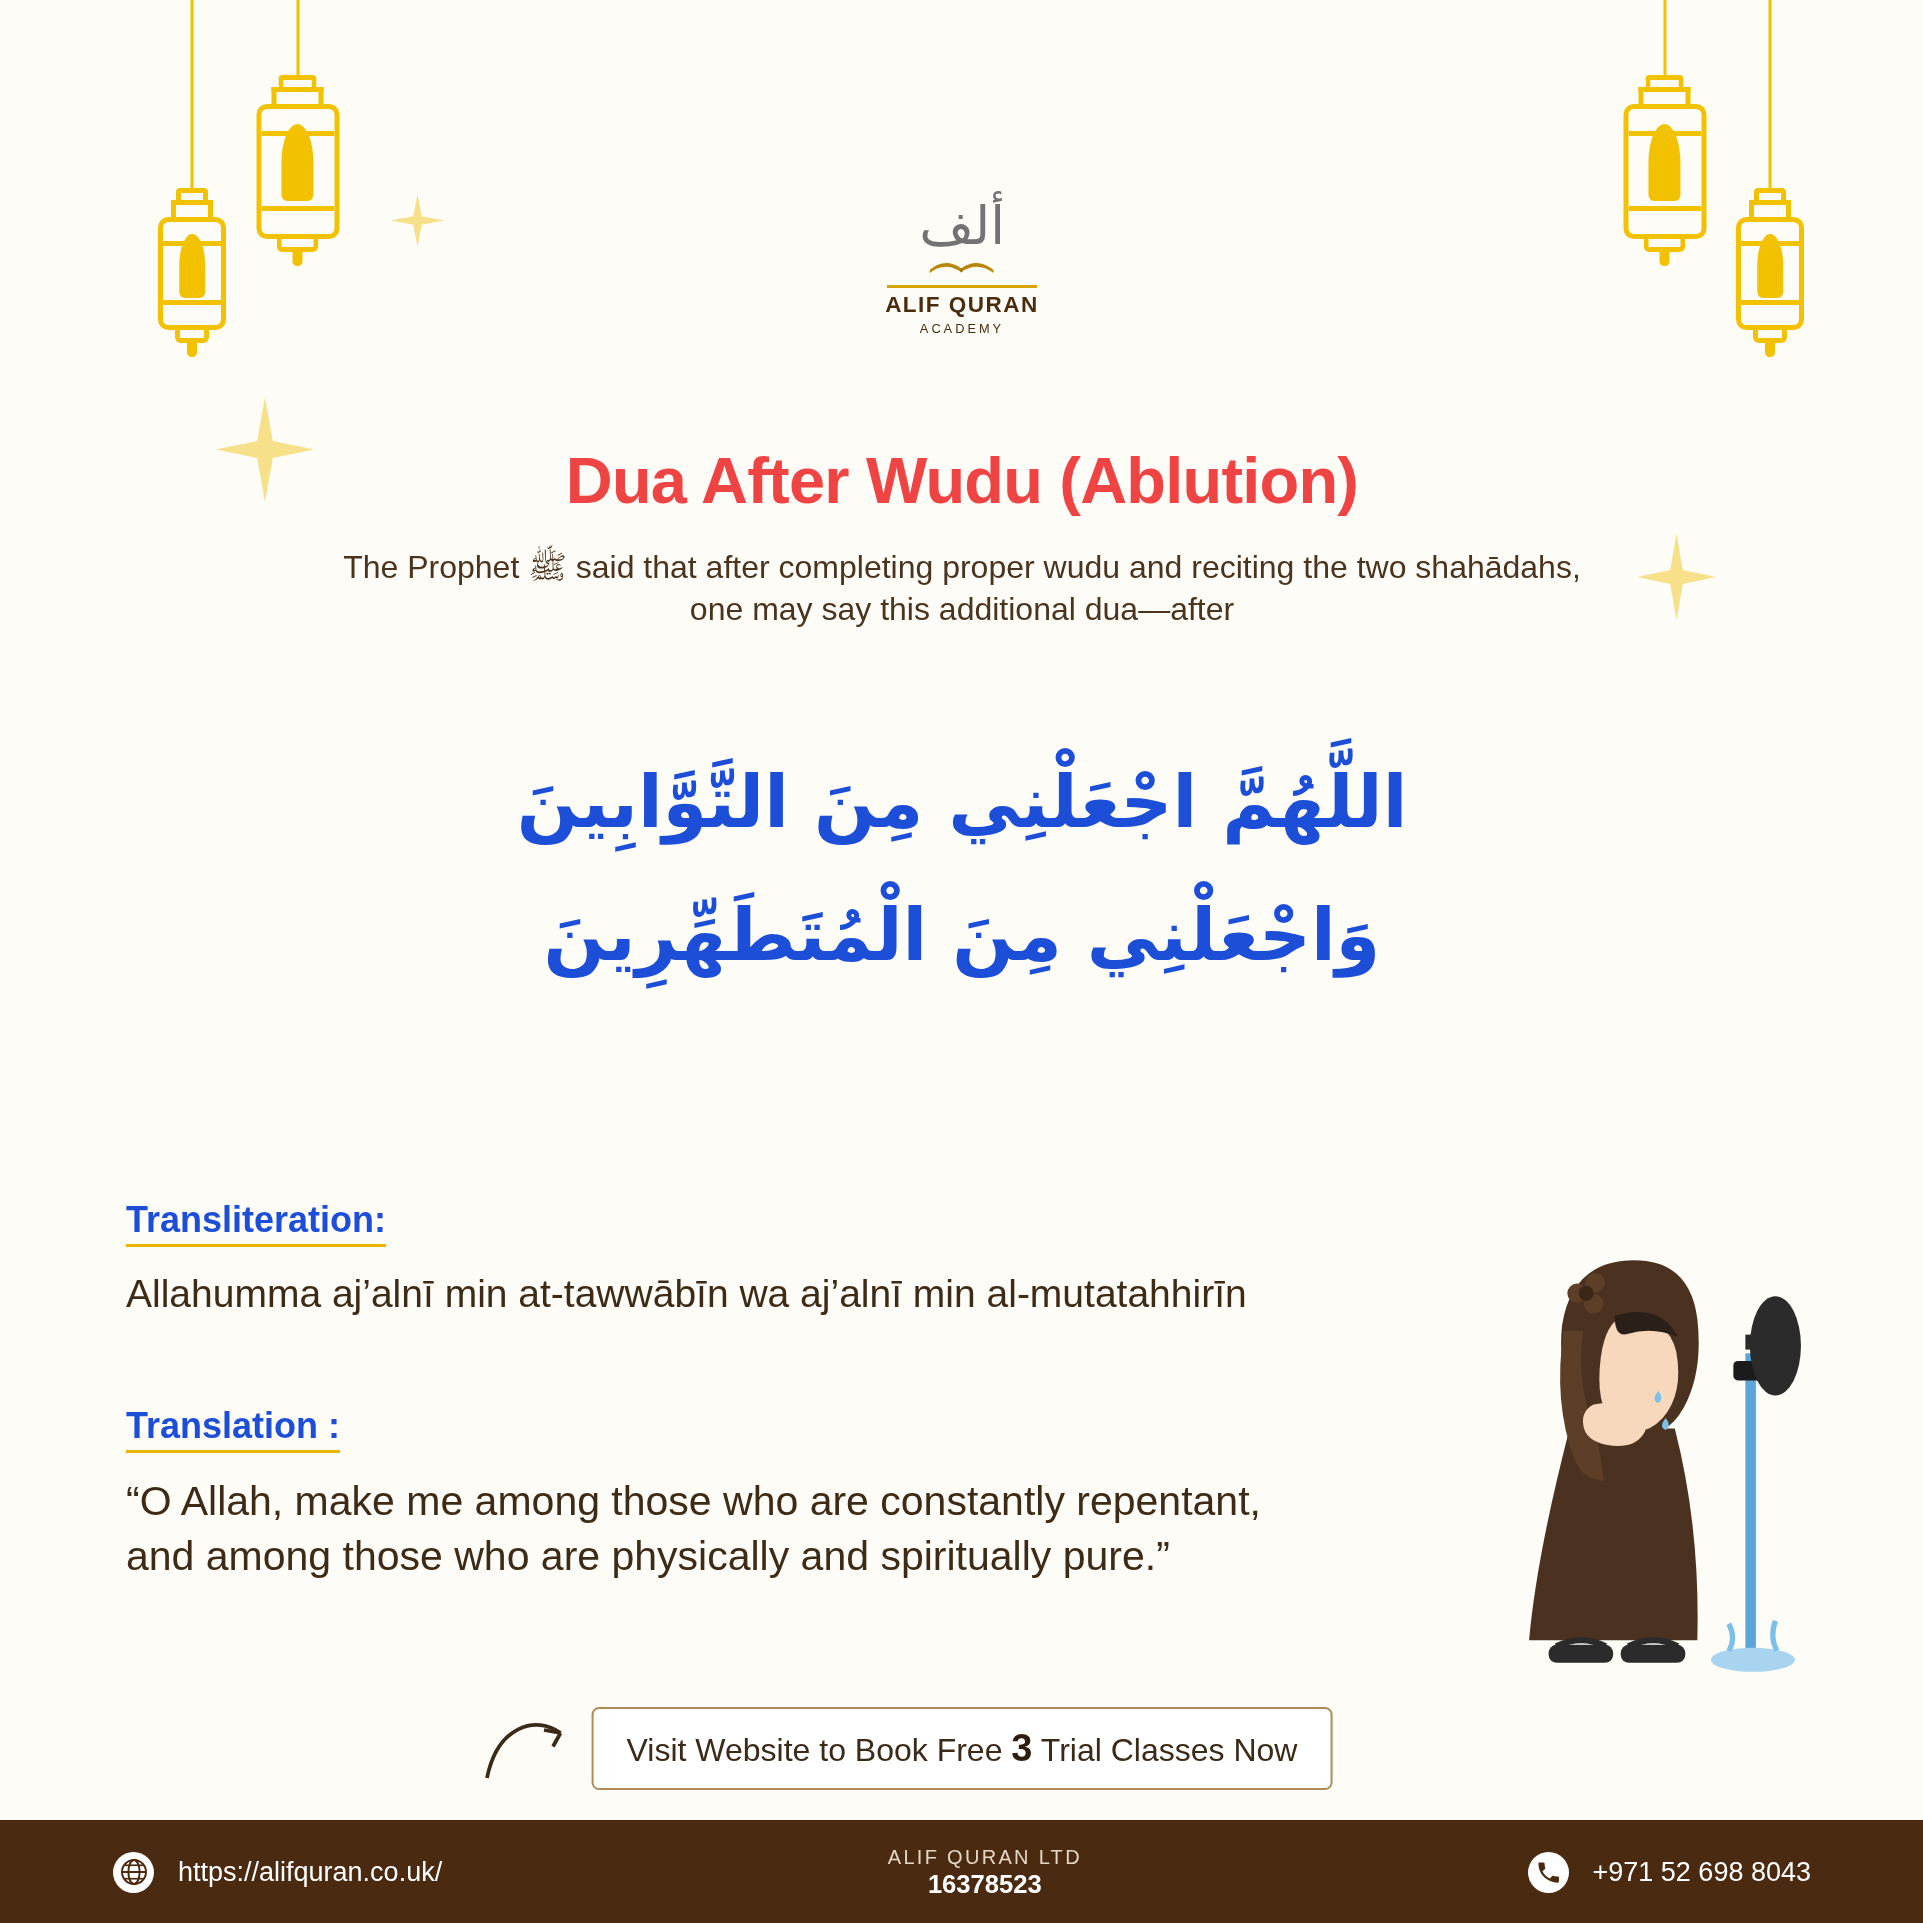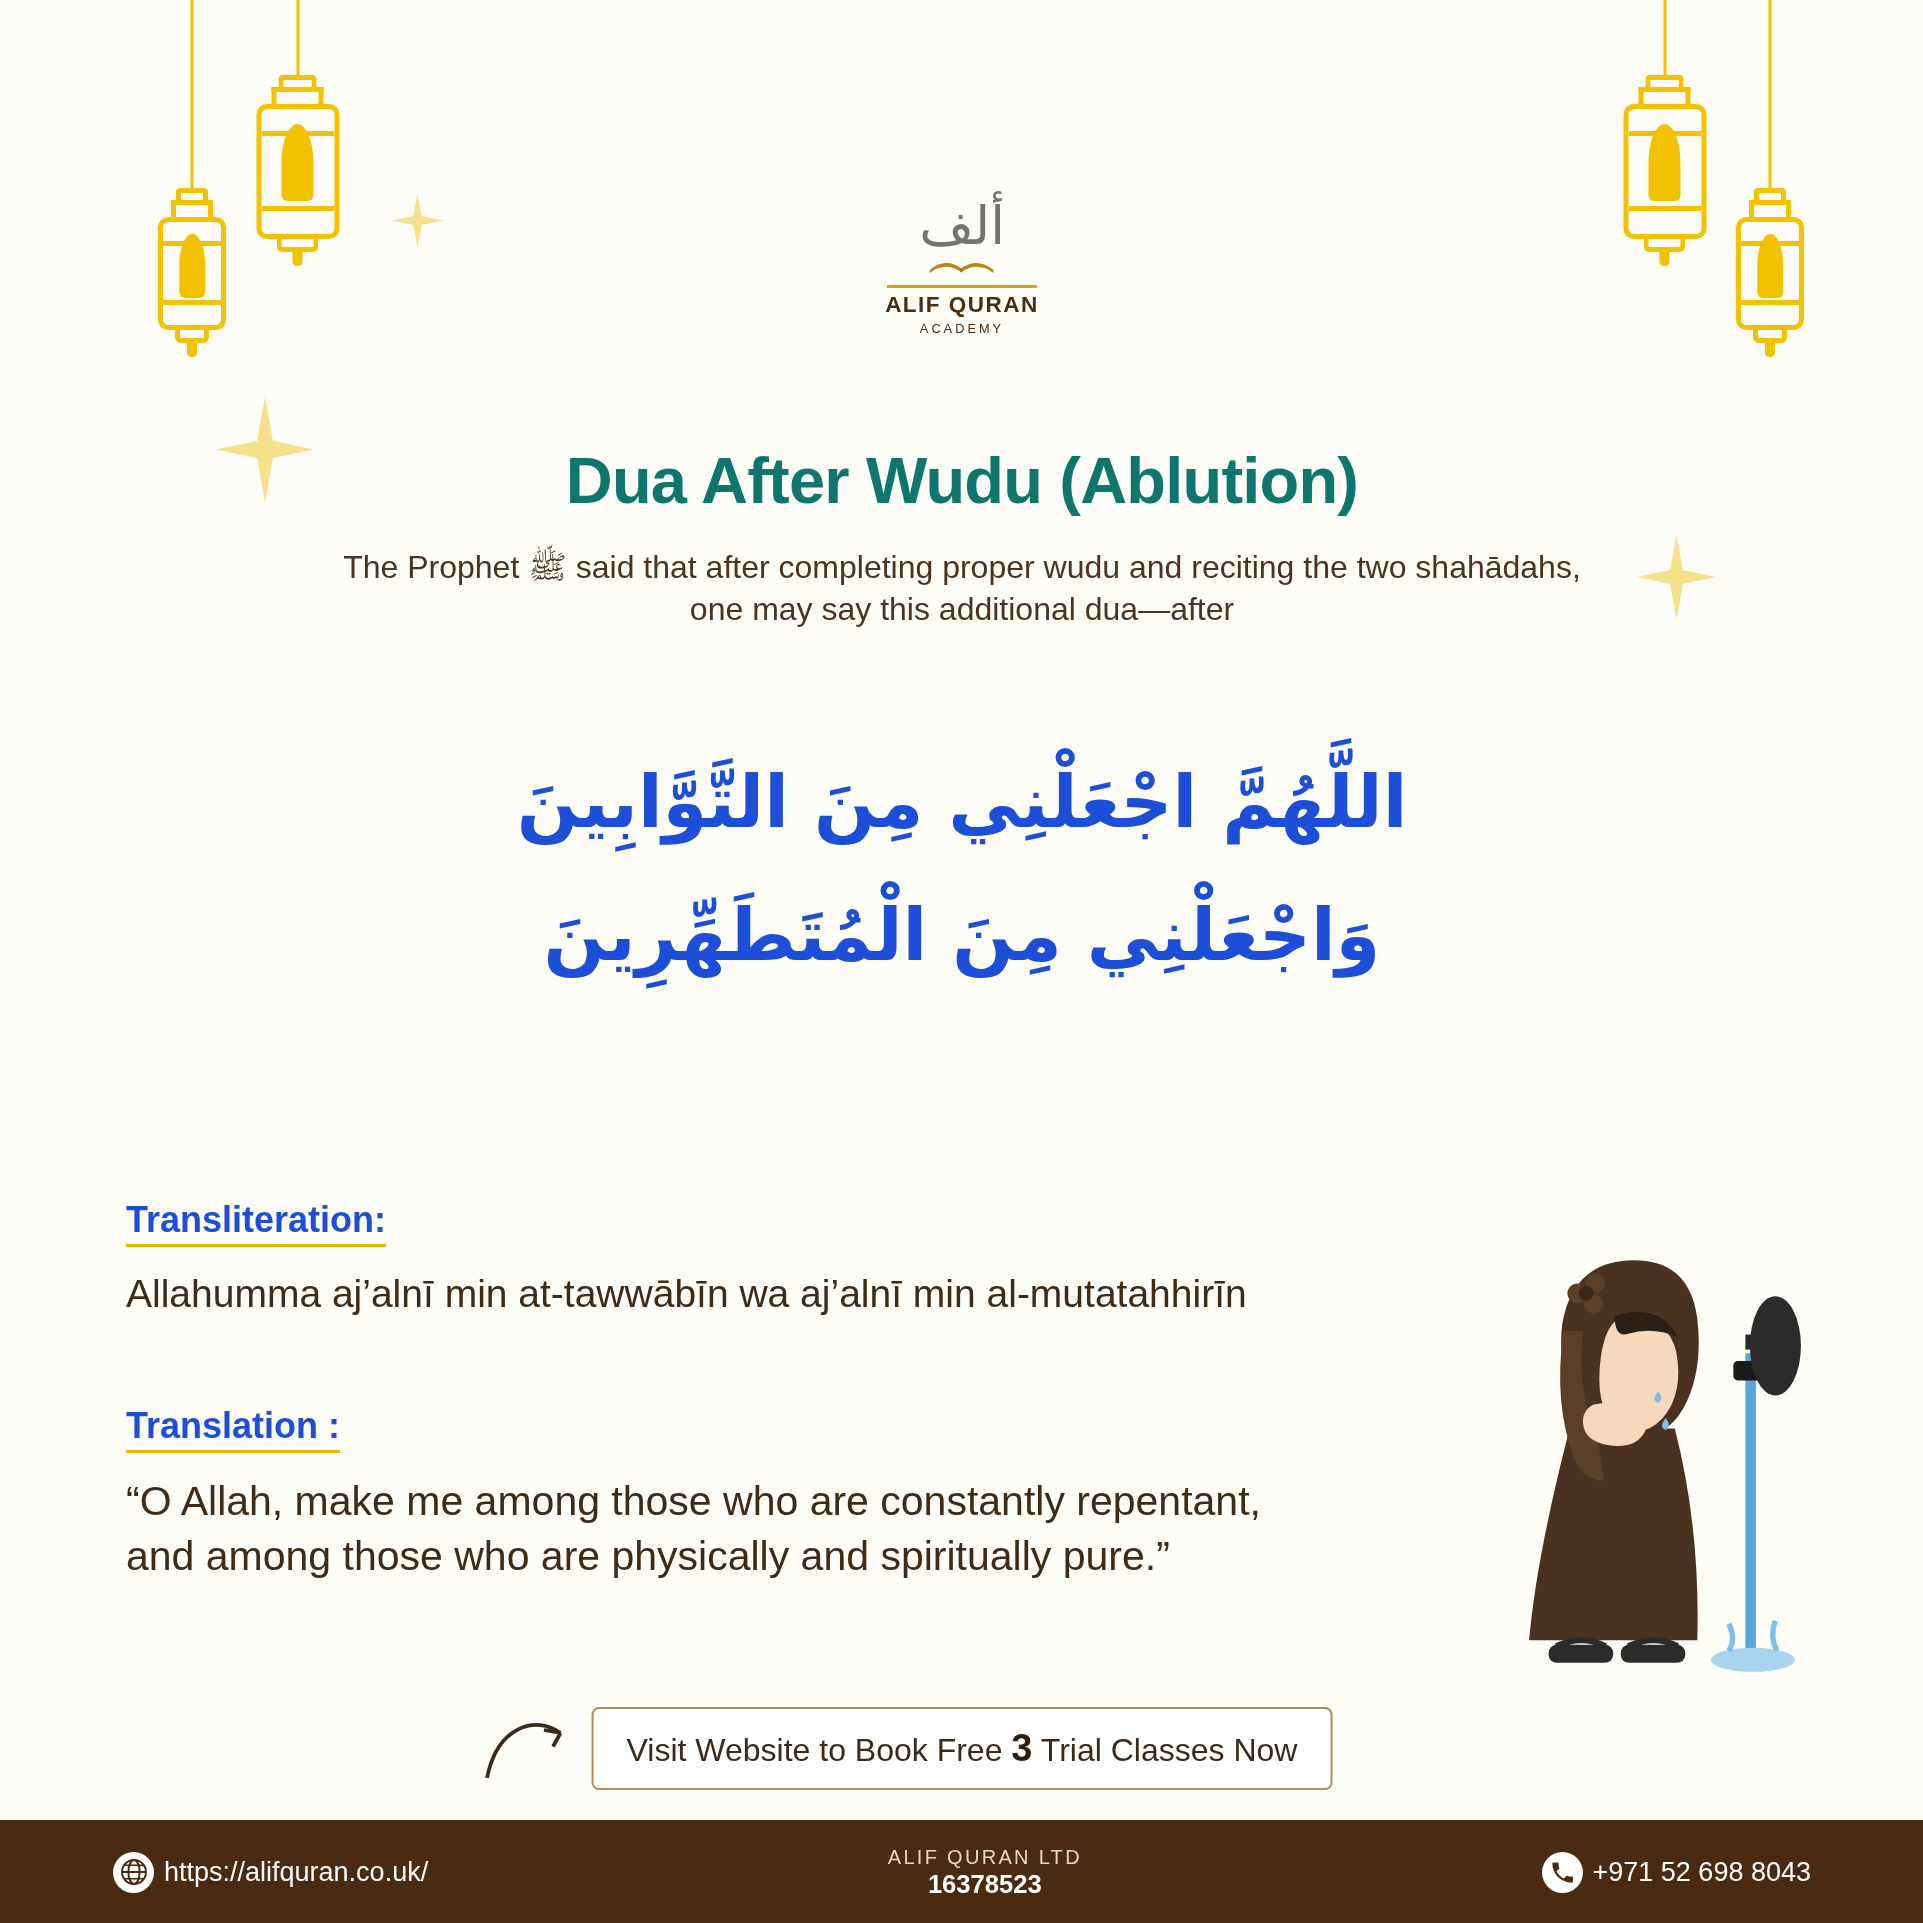--- a/index.html
+++ b/index.html
@@ -157,21 +157,21 @@
   }
 
   
   .title {
     position: absolute;
     top: 443px;
     left: 0; right: 0;
     text-align: center;
     font-size: 65px;
     font-weight: bold;
-    color: #0f766e;
+    color: #ef4444;
     letter-spacing: -0.8px;
   }
   .subtitle {
     position: absolute;
     top: 546px;
     left: 50%;
     transform: translateX(-50%);
     width: 1278px;
     text-align: center;
     font-size: 32px;
@@ -265,21 +265,21 @@
     background: #4a2a10;
     display: flex;
     align-items: center;
     justify-content: space-between;
     padding: 0 113px;
     color: #fff;
   }
   .footer-item {
     display: flex;
     align-items: center;
-    gap: 10px;
+    gap: 24px;
     font-size: 27px;
   }
   .footer-center {
     text-align: center;
     line-height: 1.2;
   }
   .footer-center .co {
     font-size: 20px;
     letter-spacing: 2.3px;
     color: #e6d6c4;

